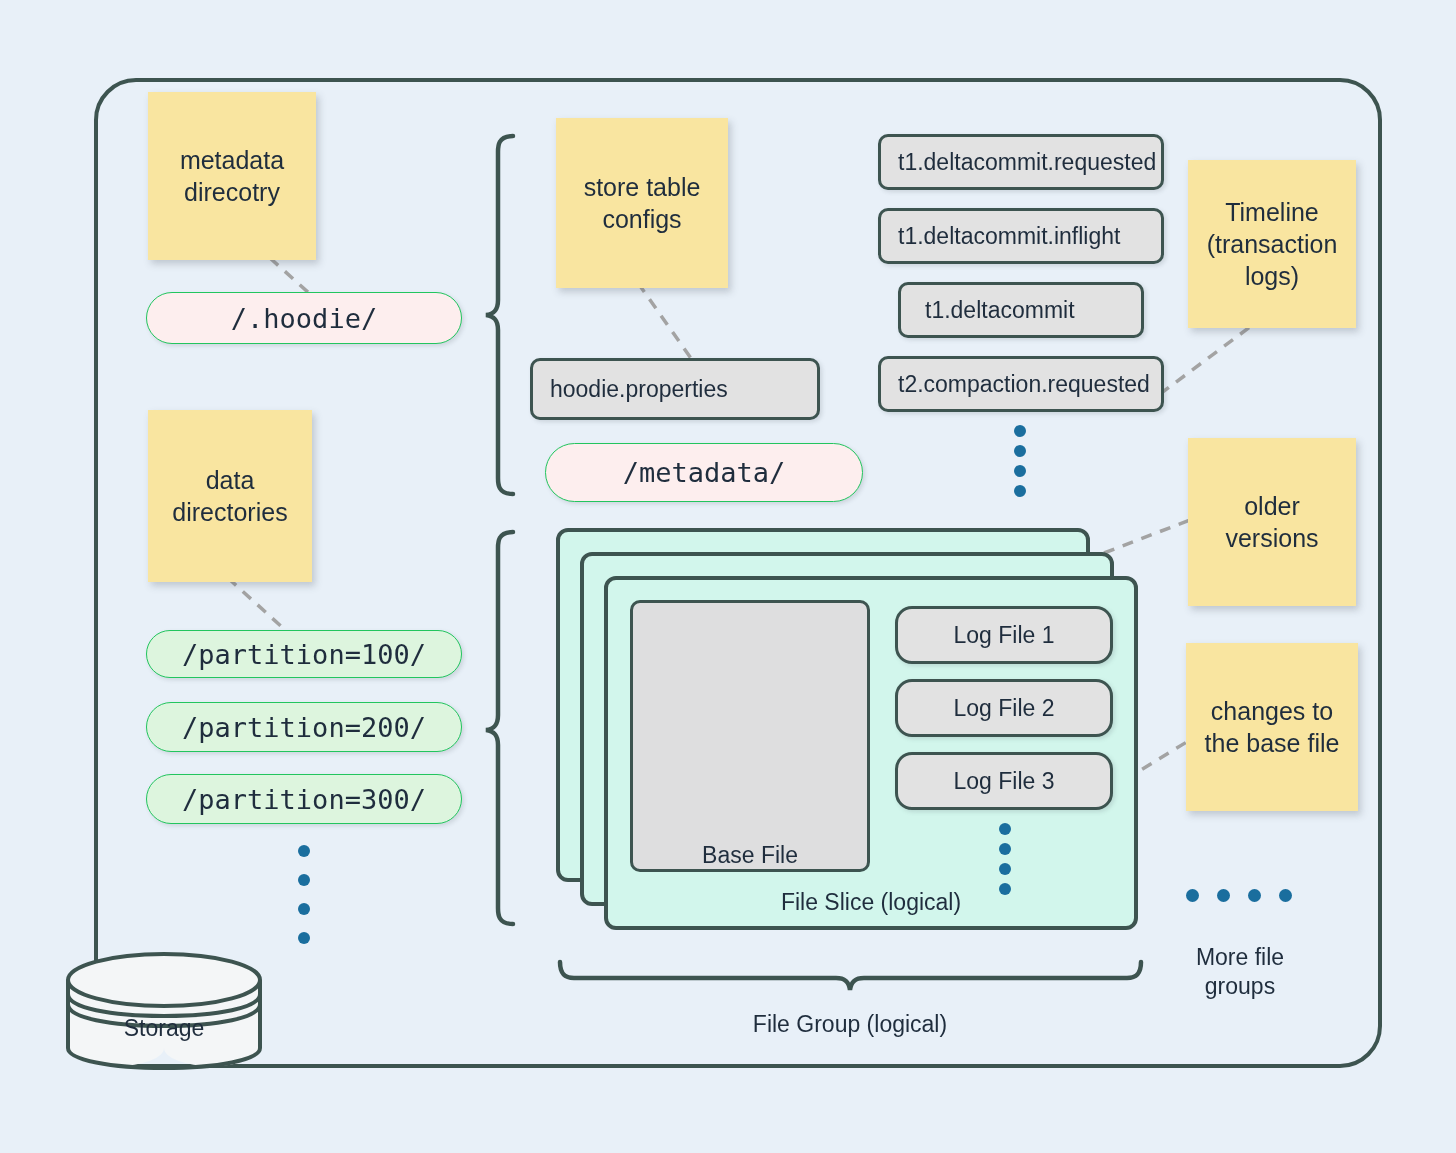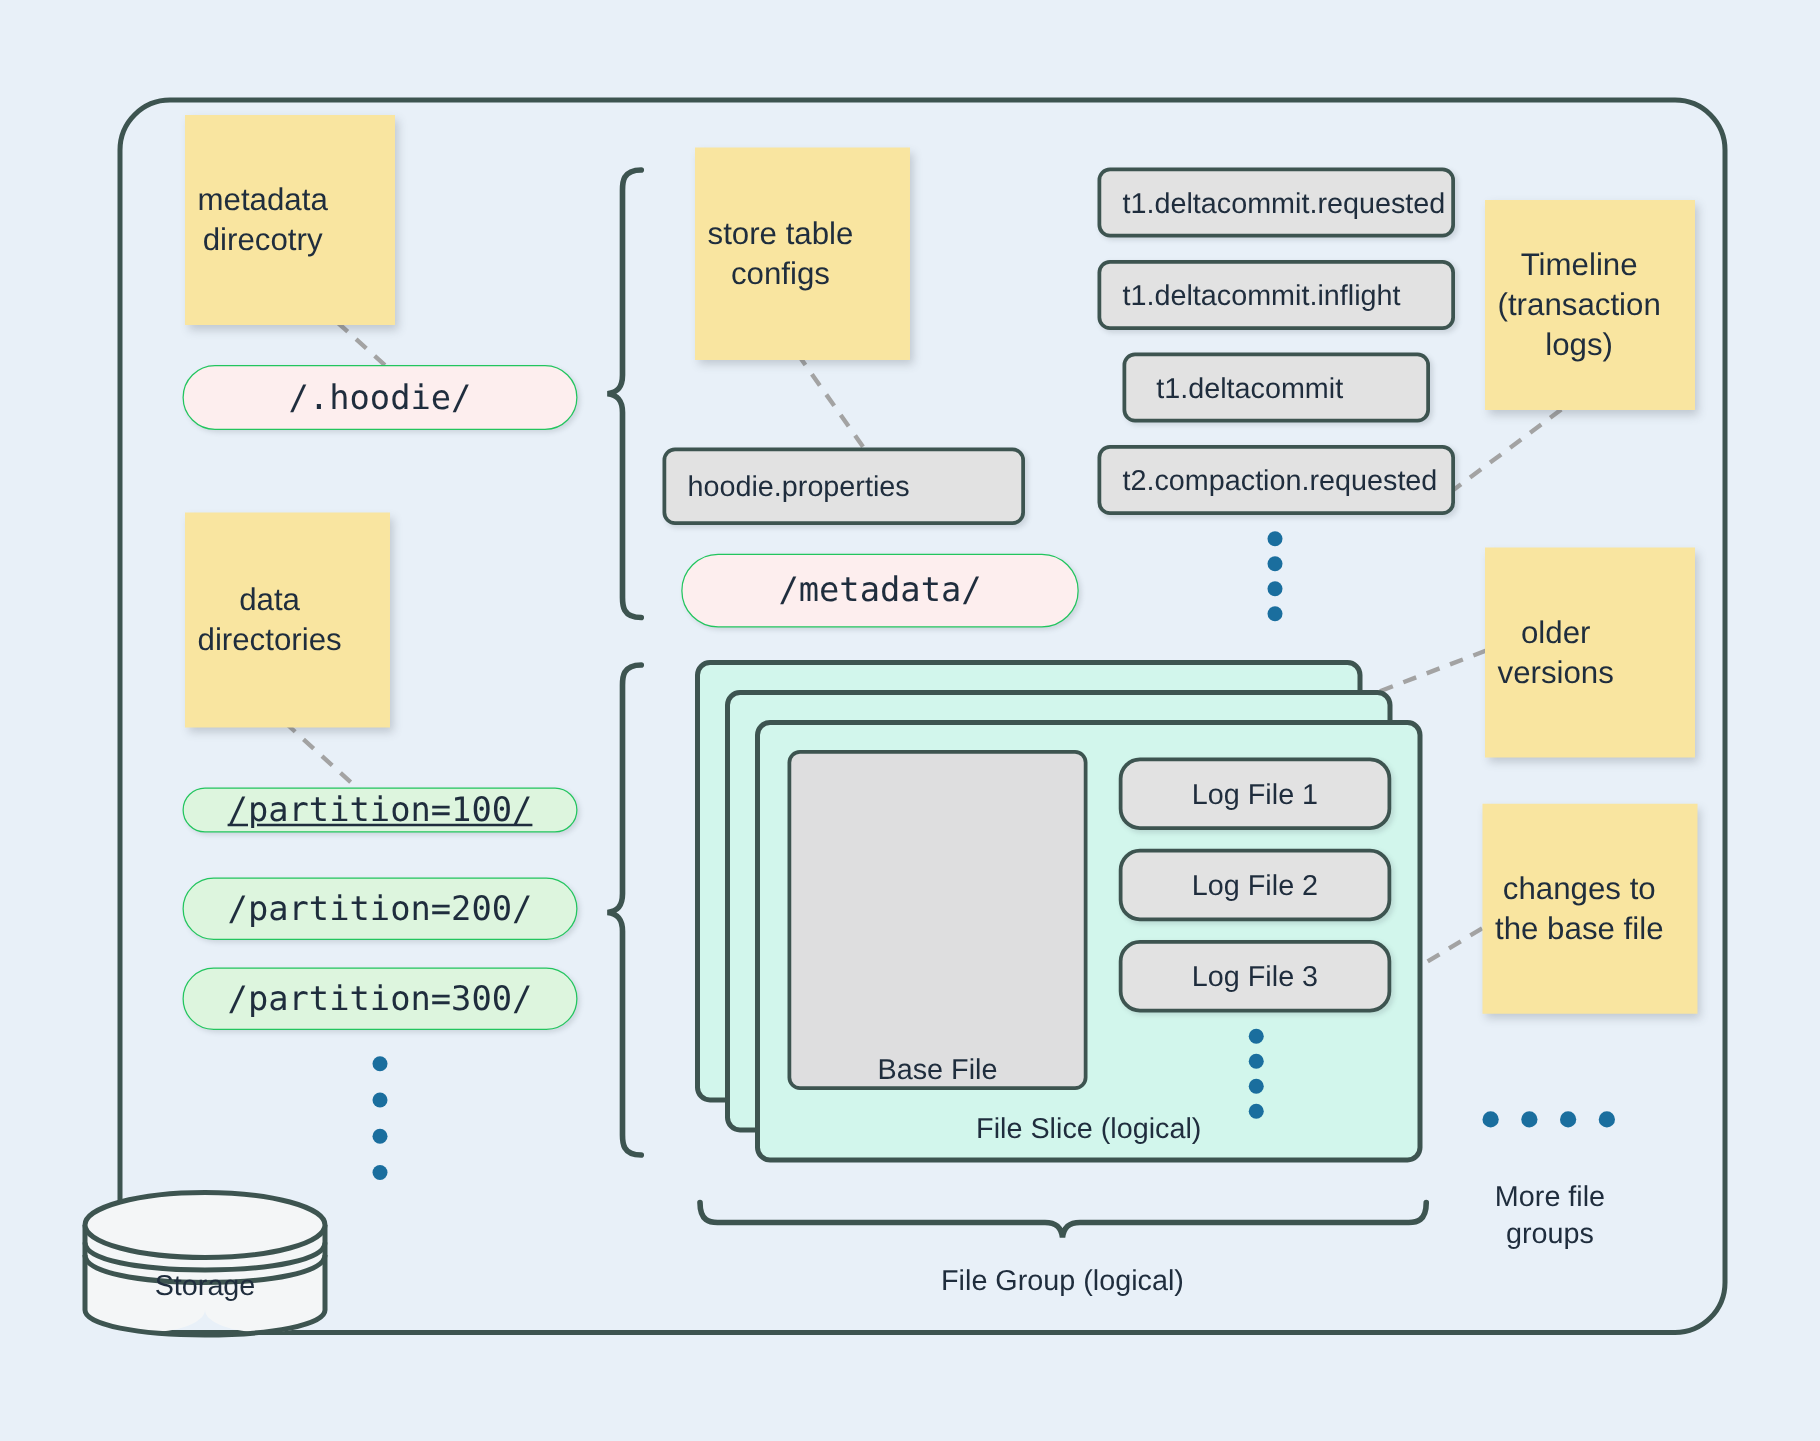--- a/index.html
+++ b/index.html
@@ -16,21 +16,21 @@
   .outer-frame{
     position:absolute;left:94px;top:78px;width:1288px;height:990px;
     border:4px solid #3d5450;border-radius:42px;background:transparent;
     box-sizing:border-box;
   }
 
   
   .sticky{
     position:absolute;background:#f9e5a0;
     box-shadow:3px 4px 7px rgba(70,80,90,.25);
-    display:flex;align-items:center;justify-content:flex-start;text-align:center;
+    display:flex;align-items:center;justify-content:center;text-align:center;
     font-size:25px;line-height:1.28;color:#1f2d3d;padding:6px 10px;
     box-sizing:border-box;
   }
 
   
   .pill{
     position:absolute;border:1px solid #22c55e;border-radius:40px;
     display:flex;align-items:center;justify-content:center;
     font-family:"DejaVu Sans Mono","Liberation Mono",monospace;
     font-size:27px;color:#1f2d3d;box-sizing:border-box;
@@ -139,21 +139,21 @@
     <span>/.hoodie/</span>
   </div>
 
   <div class="sticky" style="left:148px;top:410px;width:164px;height:172px;">
     <span>
       <span>data</span><br>
       <span>directories</span>
     </span>
   </div>
 
-  <div class="pill pill-green" style="left:146px;top:630px;width:316px;height:36px;text-decoration:underline;">
+  <div class="pill pill-green" style="left:146px;top:630px;width:316px;height:48px;">
     <span>/partition=100/</span>
   </div>
   <div class="pill pill-green" style="left:146px;top:702px;width:316px;height:50px;">
     <span>/partition=200/</span>
   </div>
   <div class="pill pill-green" style="left:146px;top:774px;width:316px;height:50px;">
     <span>/partition=300/</span>
   </div>
 
   <div class="dot" style="left:298px;top:845px;width:12px;height:12px;"></div>

